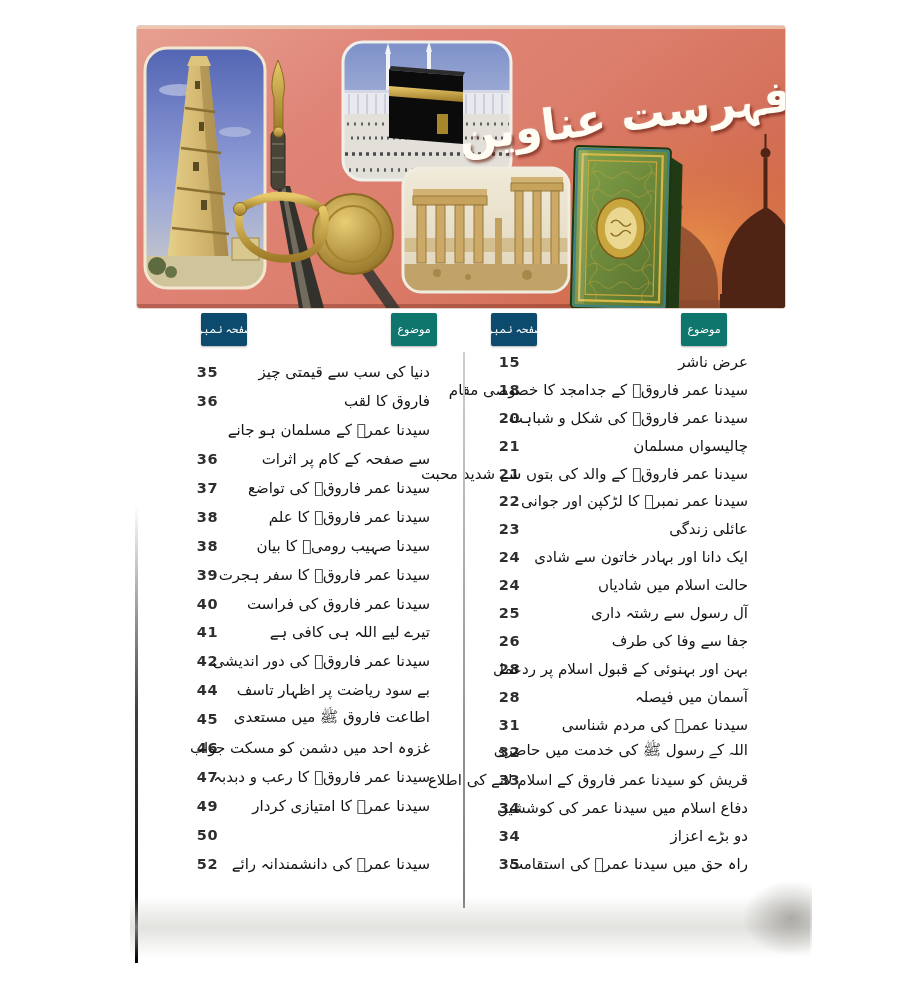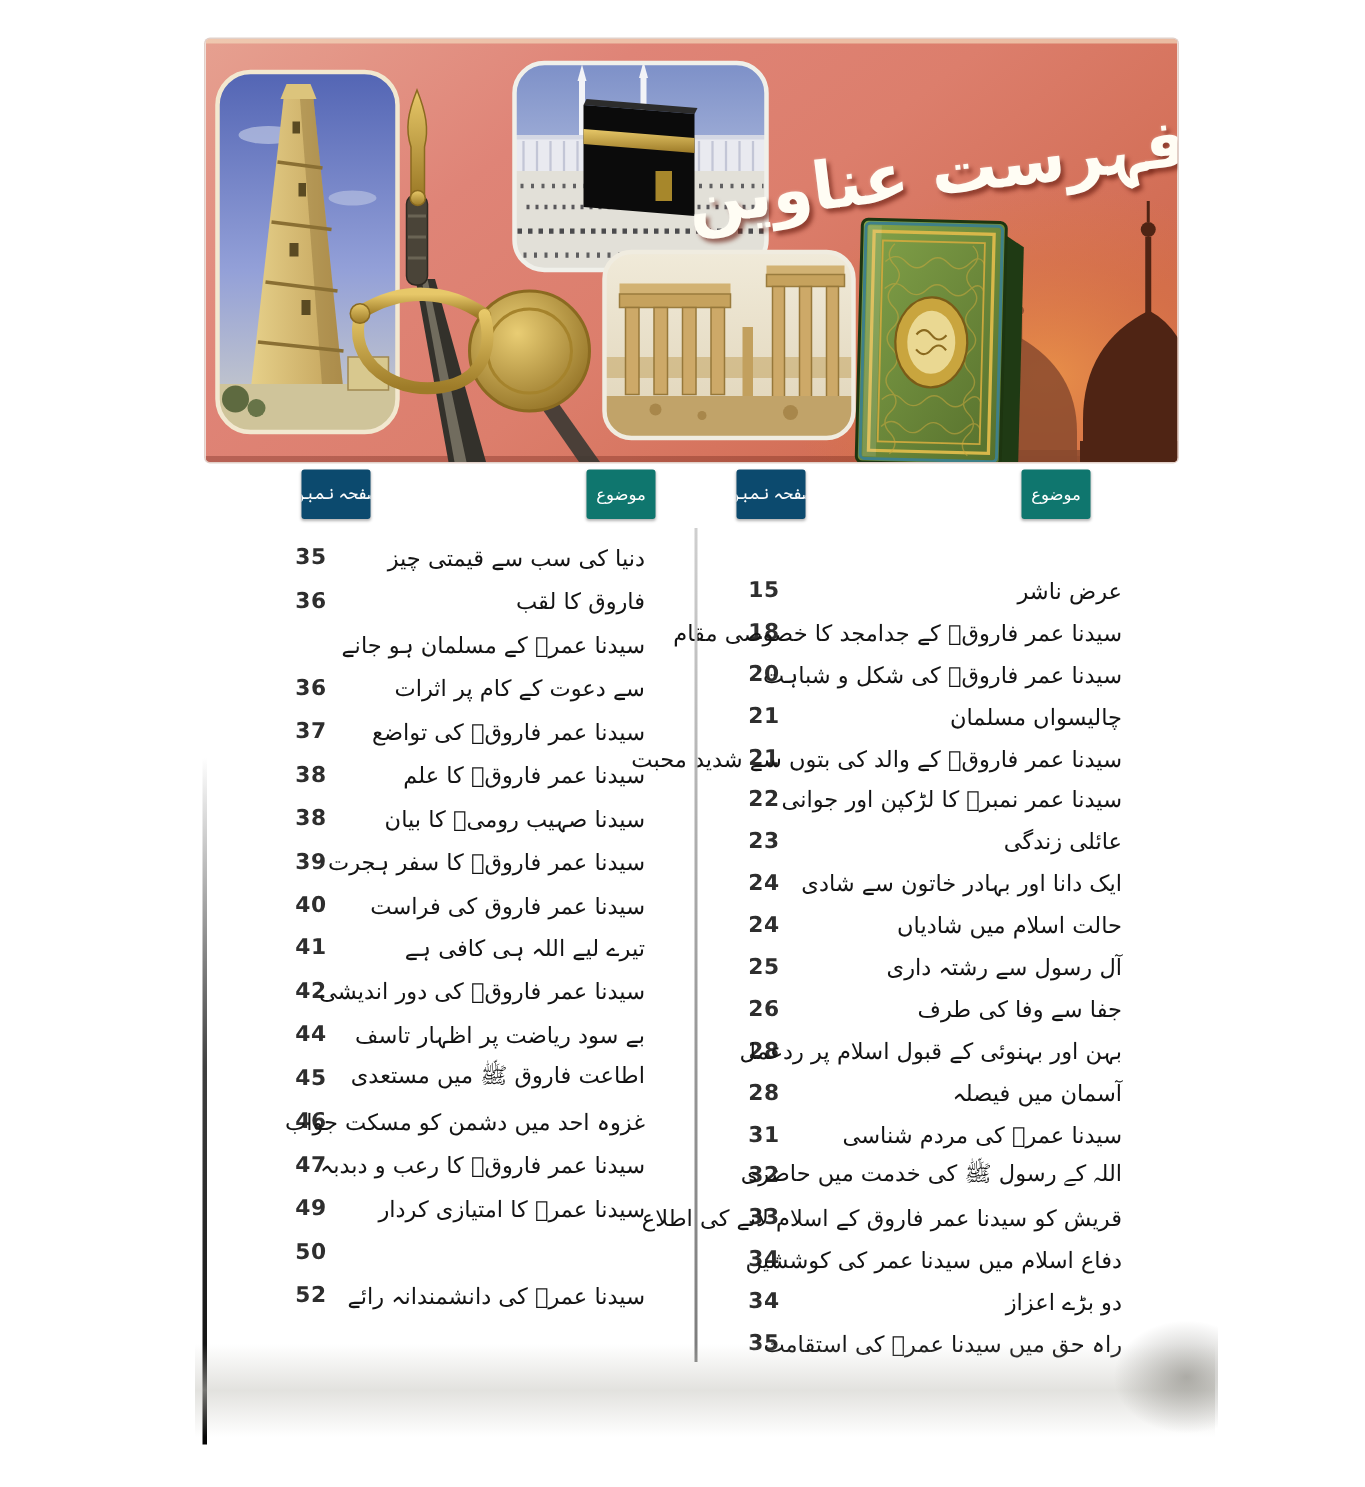--- a/index.html
+++ b/index.html
@@ -18,21 +18,21 @@
 
   
   .hdr-box{position:absolute;top:313px;width:46px;height:33px;display:flex;align-items:center;
      justify-content:center;color:#fff;font-size:11px;line-height:1;direction:rtl;
      border-radius:2px;box-shadow:0 1px 2px rgba(0,0,0,.3);white-space:nowrap;overflow:hidden;}
   .hdr-red{background:#0f766e;}
   .hdr-gray{background:#0c4a6e;color:#fcfcfc;font-family:Liberation Serif, serif;}
 
   
   .toc-col{position:absolute;}
-  #col-first{left:470px;top:348px;width:278px;margin-top:32px;}
+  #col-first{left:470px;top:348px;width:278px;}
   #col-second{left:150px;top:358px;width:280px;}
   .toc-row{position:relative;}
   #col-first .toc-row{height:27.9px;}
   #col-second .toc-row{height:28.9px;}
   .toc-title{position:absolute;right:0;top:50%;transform:translateY(-50%);
      direction:rtl;unicode-bidi:plaintext;white-space:nowrap;
      font-size:15px;color:#141414;}
   .toc-page{position:absolute;left:0;top:50%;transform:translateY(-50%);
      text-align:right;font-size:14.5px;font-weight:bold;color:#2e2e2e;letter-spacing:.5px;}
   #col-first .toc-page{width:50px;}
@@ -330,21 +330,21 @@
       <div class="toc-row">
         <span class="toc-page">36</span>
         <span class="toc-title">فاروق کا لقب</span>
       </div>
       <div class="toc-row">
         <span class="toc-page"></span>
         <span class="toc-title">سیدنا عمرؓ کے مسلمان ہو جانے</span>
       </div>
       <div class="toc-row">
         <span class="toc-page">36</span>
-        <span class="toc-title">سے دعوت کے کام پر اثرات</span>
+        <span class="toc-title">سے صفحہ کے کام پر اثرات</span>
       </div>
       <div class="toc-row">
         <span class="toc-page">37</span>
         <span class="toc-title">سیدنا عمر فاروقؓ کی تواضع</span>
       </div>
       <div class="toc-row">
         <span class="toc-page">38</span>
         <span class="toc-title">سیدنا عمر فاروقؓ کا علم</span>
       </div>
       <div class="toc-row">

